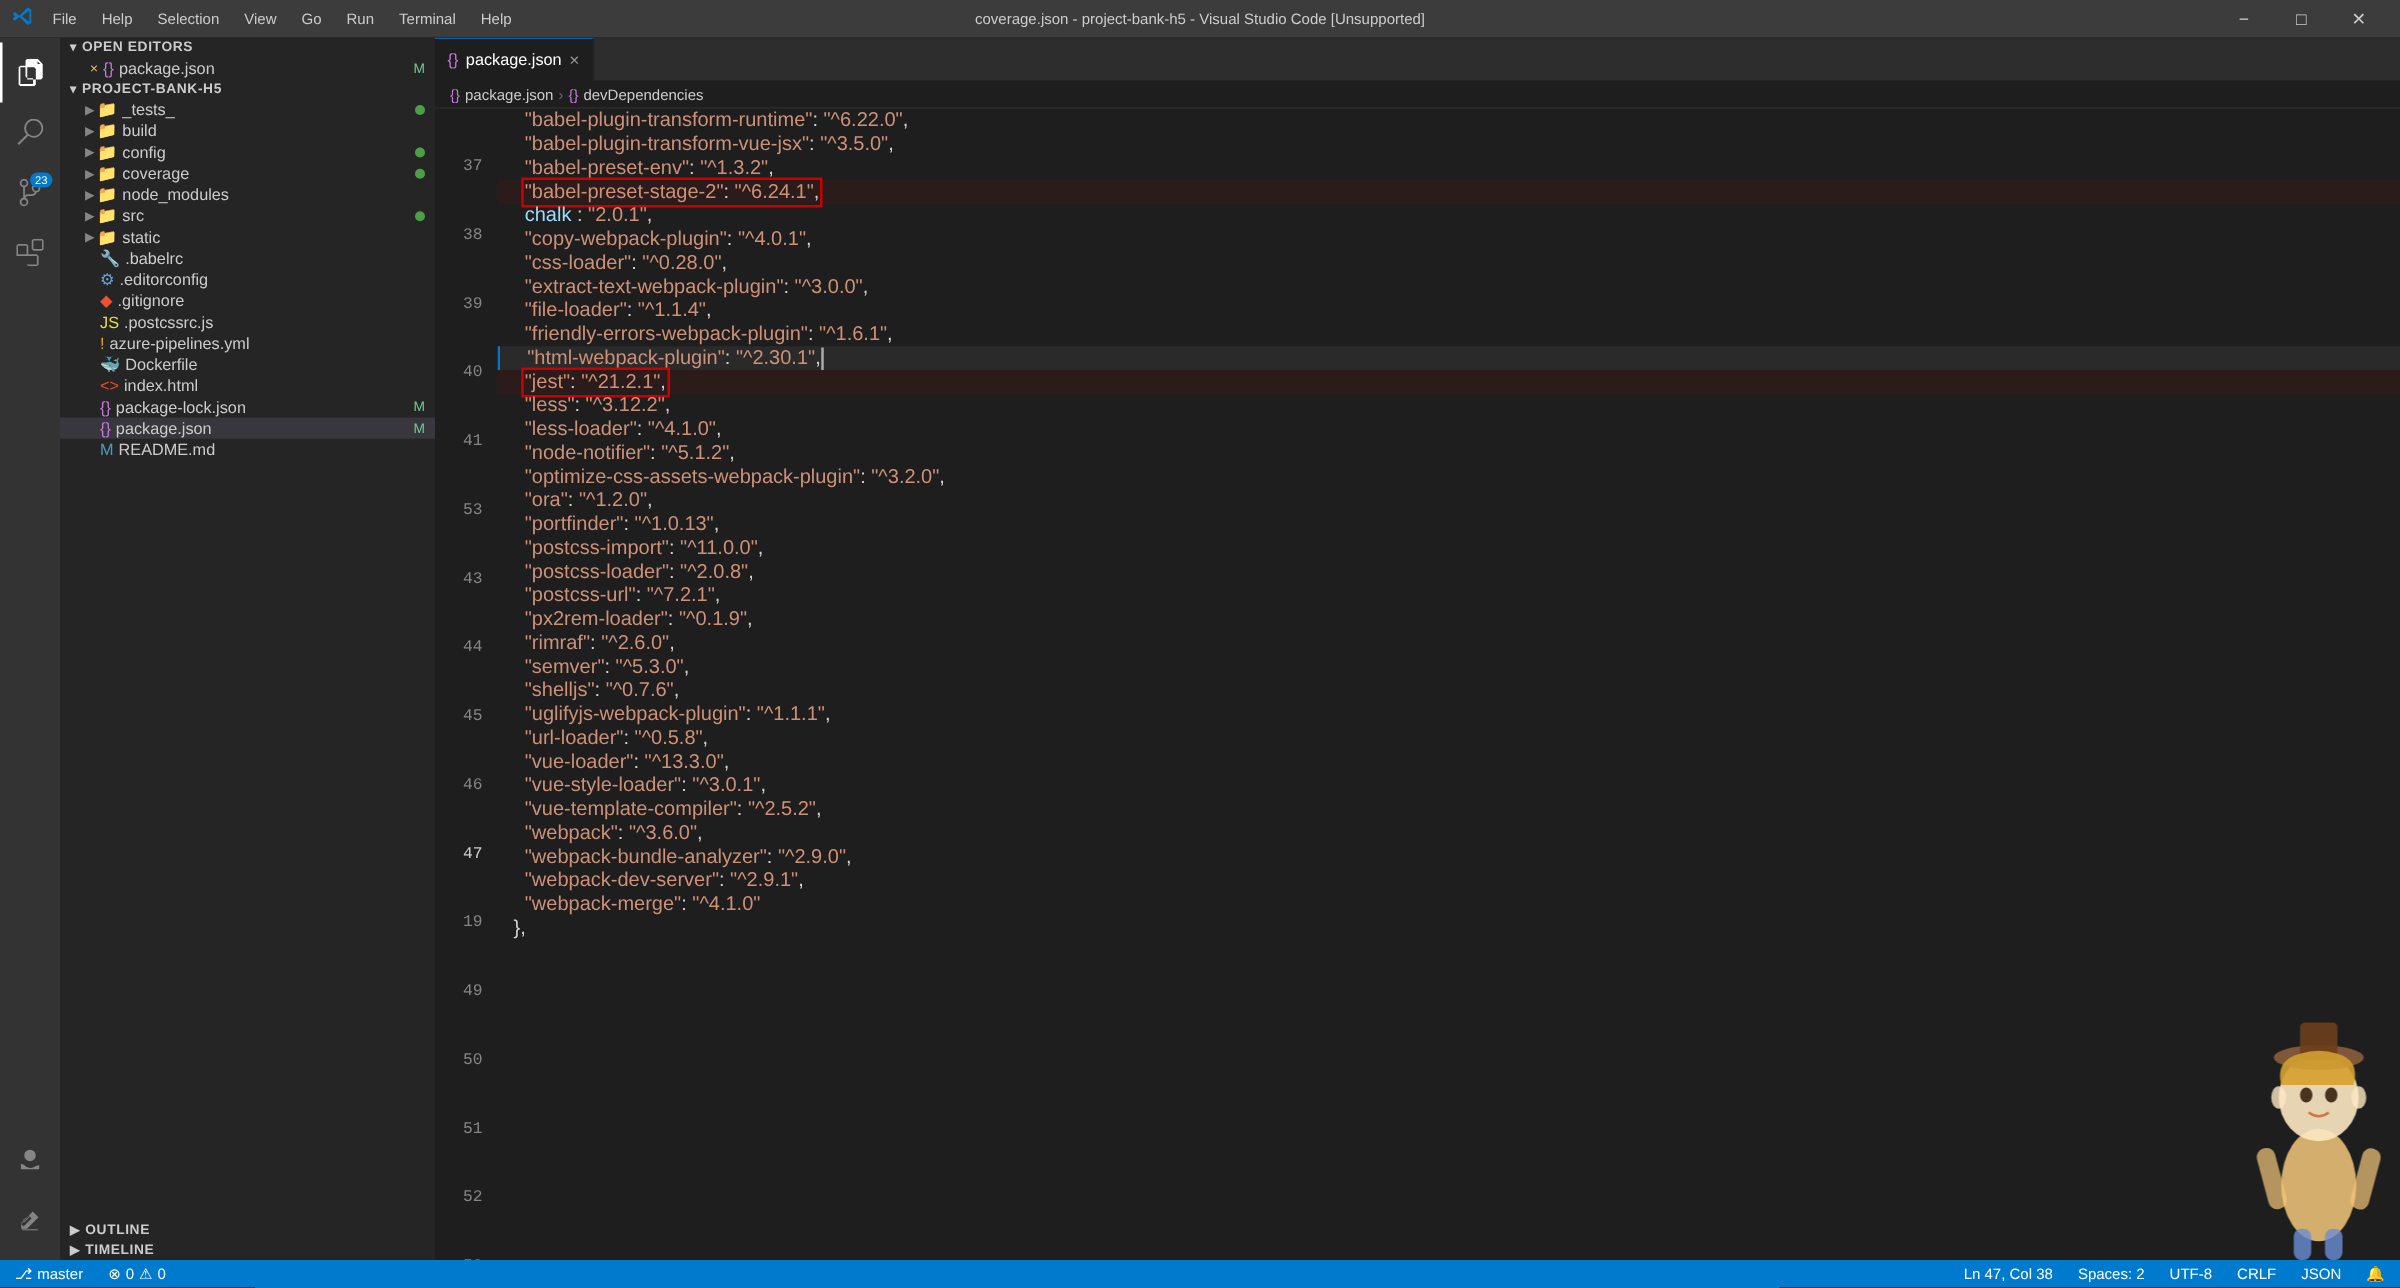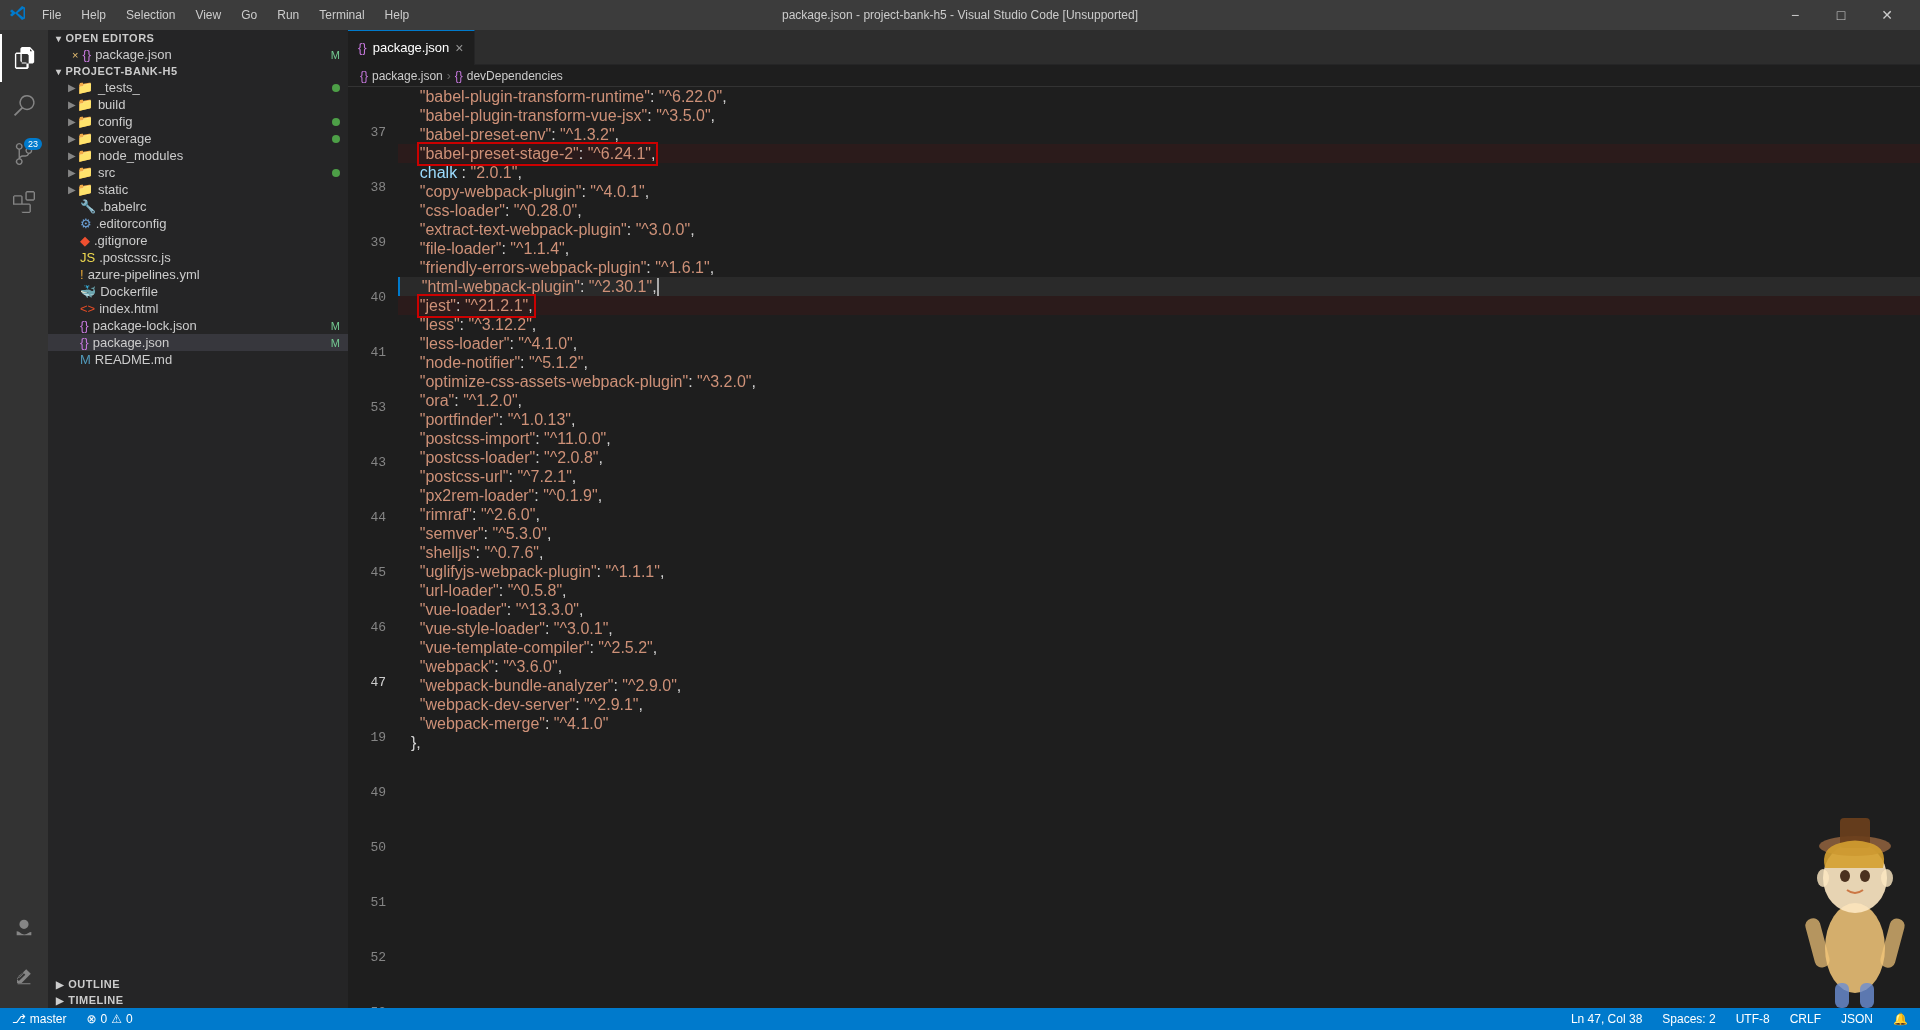--- a/index.html
+++ b/index.html
@@ -351,21 +351,21 @@
       <span>File</span>
       <span>Help</span>
       <span>Selection</span>
       <span>View</span>
       <span>Go</span>
       <span>Run</span>
       <span>Terminal</span>
       <span>Help</span>
     </div>
   </div>
-  <div class="title-bar-center">package.json - project-bank-h5 - Visual Studio Code [Unsupported]</div>
+  <div class="title-bar-center">coverage.json - project-bank-h5 - Visual Studio Code [Unsupported]</div>
   <div class="title-bar-controls">
     <button>−</button>
     <button>□</button>
     <button class="close">✕</button>
   </div>
 </div>
 
 <div class="main-layout">
 
   <div class="activity-bar">

